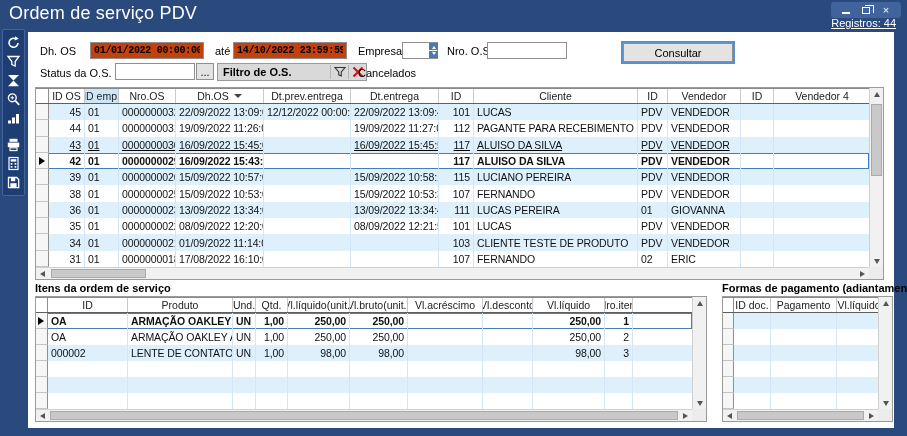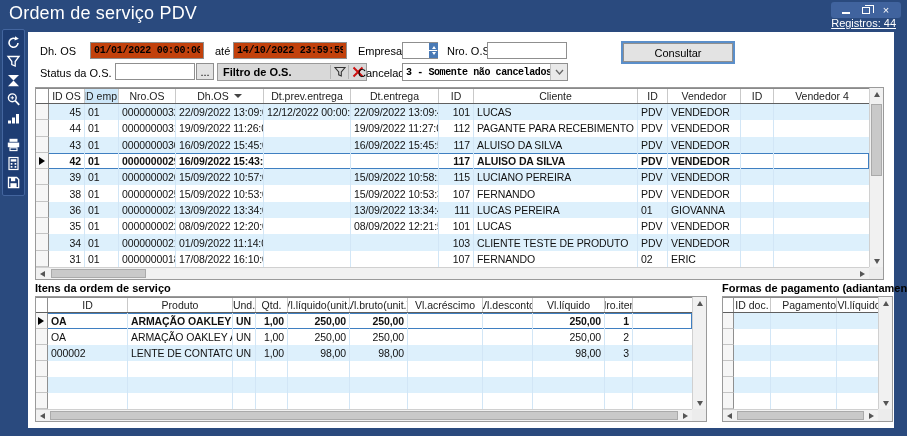--- a/index.html
+++ b/index.html
@@ -188,28 +188,20 @@
             <path d="M1 1.5h10L7.3 6v4L4.7 8.8V6z" fill="none" stroke="#333" stroke-width="1.1"></path>
           </svg>
       </span>
       <span class="fp-btn">
         <svg width="12" height="12" viewBox="0 0 12 12">
             <path d="M1.5 1.5l9 9M10.5 1.5l-9 9" stroke="#cc1111" stroke-width="2"></path>
           </svg>
       </span>
     </div>
     <div class="lbl" style="left:330px;top:35px">Cancelados</div>
-    <div class="dropdown" style="left:374px;top:31px;width:166px">
-      <span class="dd-text">3 - Somente não cancelados</span>
-      <span class="dd-arrow">
-        <svg width="9" height="6" viewBox="0 0 9 6">
-            <path d="M1 1l3.5 4L8 1" fill="none" stroke="#666" stroke-width="1.3"></path>
-          </svg>
-      </span>
-    </div>
 
     <div class="grid" id="orders-grid" style="left:7px;top:55px;width:849px;height:193px">
         <div class="gmain">
           <div class="ghead">
             <div class="gsel" style="width: 13px;"></div>
             <div class="ghcell" style="width: 36px;">
               <span>ID OS</span>
             </div>
             <div class="ghcell hl" style="width: 34px;">
               <span>ID emp.</span>
@@ -271,21 +263,21 @@
               <div class="gcell" style="width: 88px;">19/09/2022 11:26:00</div>
               <div class="gcell" style="width: 87px;"></div>
               <div class="gcell" style="width: 88px;">19/09/2022 11:27:00</div>
               <div class="gcell num" style="width: 35px;">112</div>
               <div class="gcell" style="width: 164px;">PAGANTE PARA RECEBIMENTO DE TITULOS</div>
               <div class="gcell" style="width: 30px;">PDV</div>
               <div class="gcell" style="width: 73px;">VENDEDOR</div>
               <div class="gcell" style="width: 33px;"></div>
               <div class="gcell" style="width: 97px;"></div>
             </div>
-            <div class="grow alt" style="height: 16.3px;">
+            <div class="grow alt" style="height: 16.3px; text-decoration: underline;">
               <div class="gsel" style="width: 13px;"></div>
               <div class="gcell num" style="width: 36px;">43</div>
               <div class="gcell" style="width: 34px;">01</div>
               <div class="gcell" style="width: 57px;">0000000030</div>
               <div class="gcell" style="width: 88px;">16/09/2022 15:45:00</div>
               <div class="gcell" style="width: 87px;"></div>
               <div class="gcell" style="width: 88px;">16/09/2022 15:45:53</div>
               <div class="gcell num" style="width: 35px;">117</div>
               <div class="gcell" style="width: 164px;">ALUISO DA SILVA</div>
               <div class="gcell" style="width: 30px;">PDV</div>
@@ -606,21 +598,21 @@
       </div>
 
     <div class="section-label" style="left:694px;top:250px">Formas de pagamento (adiantamento)</div>
     <div class="grid" id="payments-grid" style="left:694px;top:264px;width:171px;height:126px">
         <div class="gmain">
           <div class="ghead">
             <div class="gsel" style="width: 11px;"></div>
             <div class="ghcell" style="width: 37px;">
               <span>ID doc.</span>
             </div>
-            <div class="ghcell" style="width: 66px; justify-content: flex-end;">
+            <div class="ghcell" style="width: 66px;">
               <span>Pagamento</span>
             </div>
             <div class="ghcell" style="width: 45px;">
               <span>Vl.líquido</span>
             </div>
             <div class="ghcell gfill"></div>
           </div>
           <div class="gbody">
             <div class="grow alt" style="height: 16px;">
               <div class="gsel" style="width: 11px;"></div>

